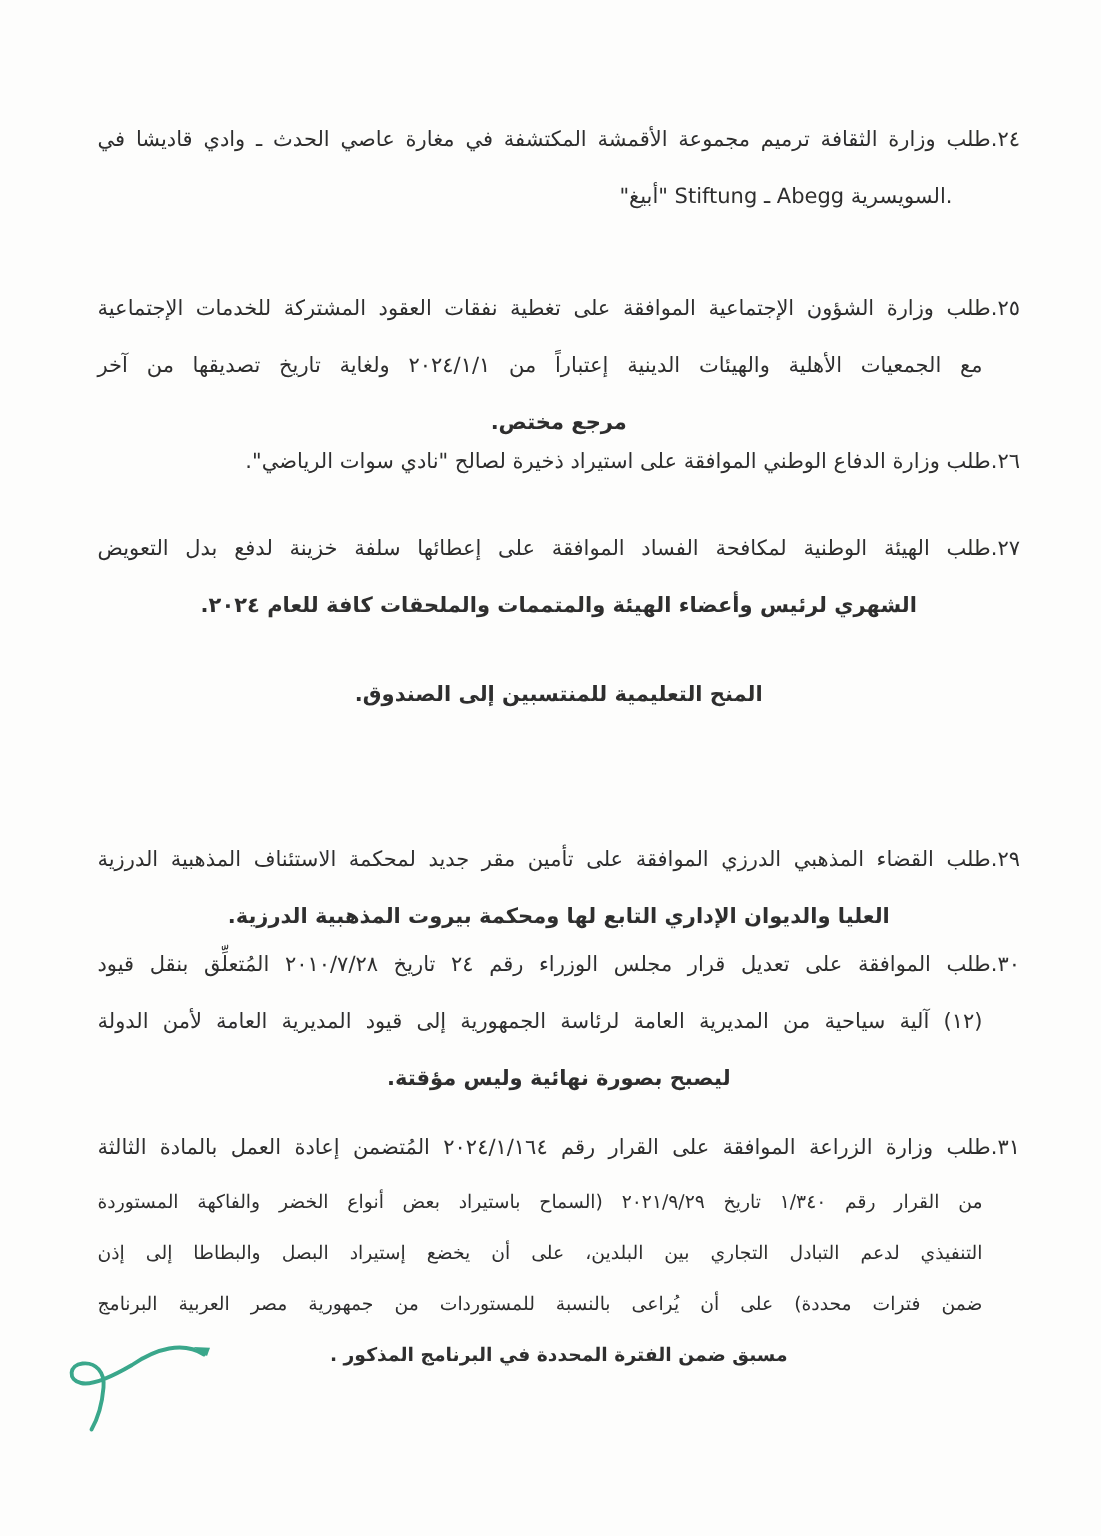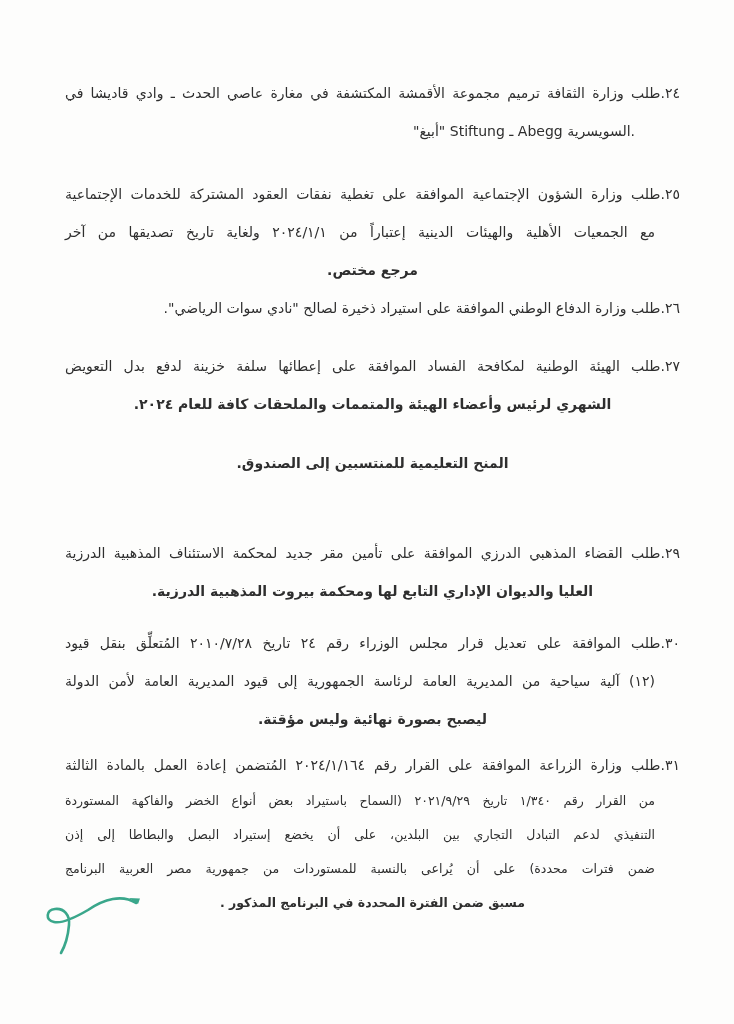--- a/index.html
+++ b/index.html
@@ -34,36 +34,36 @@
   }
 </style>
 </head>
 <body>
 
 <div id="doc">
     <div class="item" style="top: 74px;">
       <div class="line al-justify">٢٤.طلب وزارة الثقافة ترميم مجموعة الأقمشة المكتشفة في مغارة عاصي الحدث ـ وادي قاديشا في</div>
       <div class="line al-right ltr">"أبيغ" Stiftung ـ Abegg السويسرية.</div>
     </div>
-    <div class="item" style="top: 175px;">
+    <div class="item" style="top: 187px;">
       <div class="line al-justify">٢٥.طلب وزارة الشؤون الإجتماعية الموافقة على تغطية نفقات العقود المشتركة للخدمات الإجتماعية</div>
       <div class="line al-justify rindent">مع الجمعيات الأهلية والهيئات الدينية إعتباراً من ٢٠٢٤/١/١ ولغاية تاريخ تصديقها من آخر</div>
       <div class="line al-center">مرجع مختص.</div>
     </div>
     <div class="item" style="top: 289px;">
       <div class="line al-right">٢٦.طلب وزارة الدفاع الوطني الموافقة على استيراد ذخيرة لصالح "نادي سوات الرياضي".</div>
     </div>
     <div class="item" style="top: 347px;">
       <div class="line al-justify">٢٧.طلب الهيئة الوطنية لمكافحة الفساد الموافقة على إعطائها سلفة خزينة لدفع بدل التعويض</div>
       <div class="line al-center">الشهري لرئيس وأعضاء الهيئة والمتممات والملحقات كافة للعام ٢٠٢٤.</div>
     </div>
     <div class="item" style="top: 444px;">
       <div class="line al-center">المنح التعليمية للمنتسبين إلى الصندوق.</div>
     </div>
-    <div class="item" style="top: 534px;">
+    <div class="item" style="top: 554px;">
       <div class="line al-justify">٢٩.طلب القضاء المذهبي الدرزي الموافقة على تأمين مقر جديد لمحكمة الاستئناف المذهبية الدرزية</div>
       <div class="line al-center">العليا والديوان الإداري التابع لها ومحكمة بيروت المذهبية الدرزية.</div>
     </div>
     <div class="item" style="top: 624px;">
       <div class="line al-justify">٣٠.طلب الموافقة على تعديل قرار مجلس الوزراء رقم ٢٤ تاريخ ٢٠١٠/٧/٢٨ المُتعلِّق بنقل قيود</div>
       <div class="line al-justify rindent">(١٢) آلية سياحية من المديرية العامة لرئاسة الجمهورية إلى قيود المديرية العامة لأمن الدولة</div>
       <div class="line al-center">ليصبح بصورة نهائية وليس مؤقتة.</div>
     </div>
     <div class="item" style="top: 746px;">
       <div class="line al-justify">٣١.طلب وزارة الزراعة الموافقة على القرار رقم ٢٠٢٤/١/١٦٤ المُتضمن إعادة العمل بالمادة الثالثة</div>

